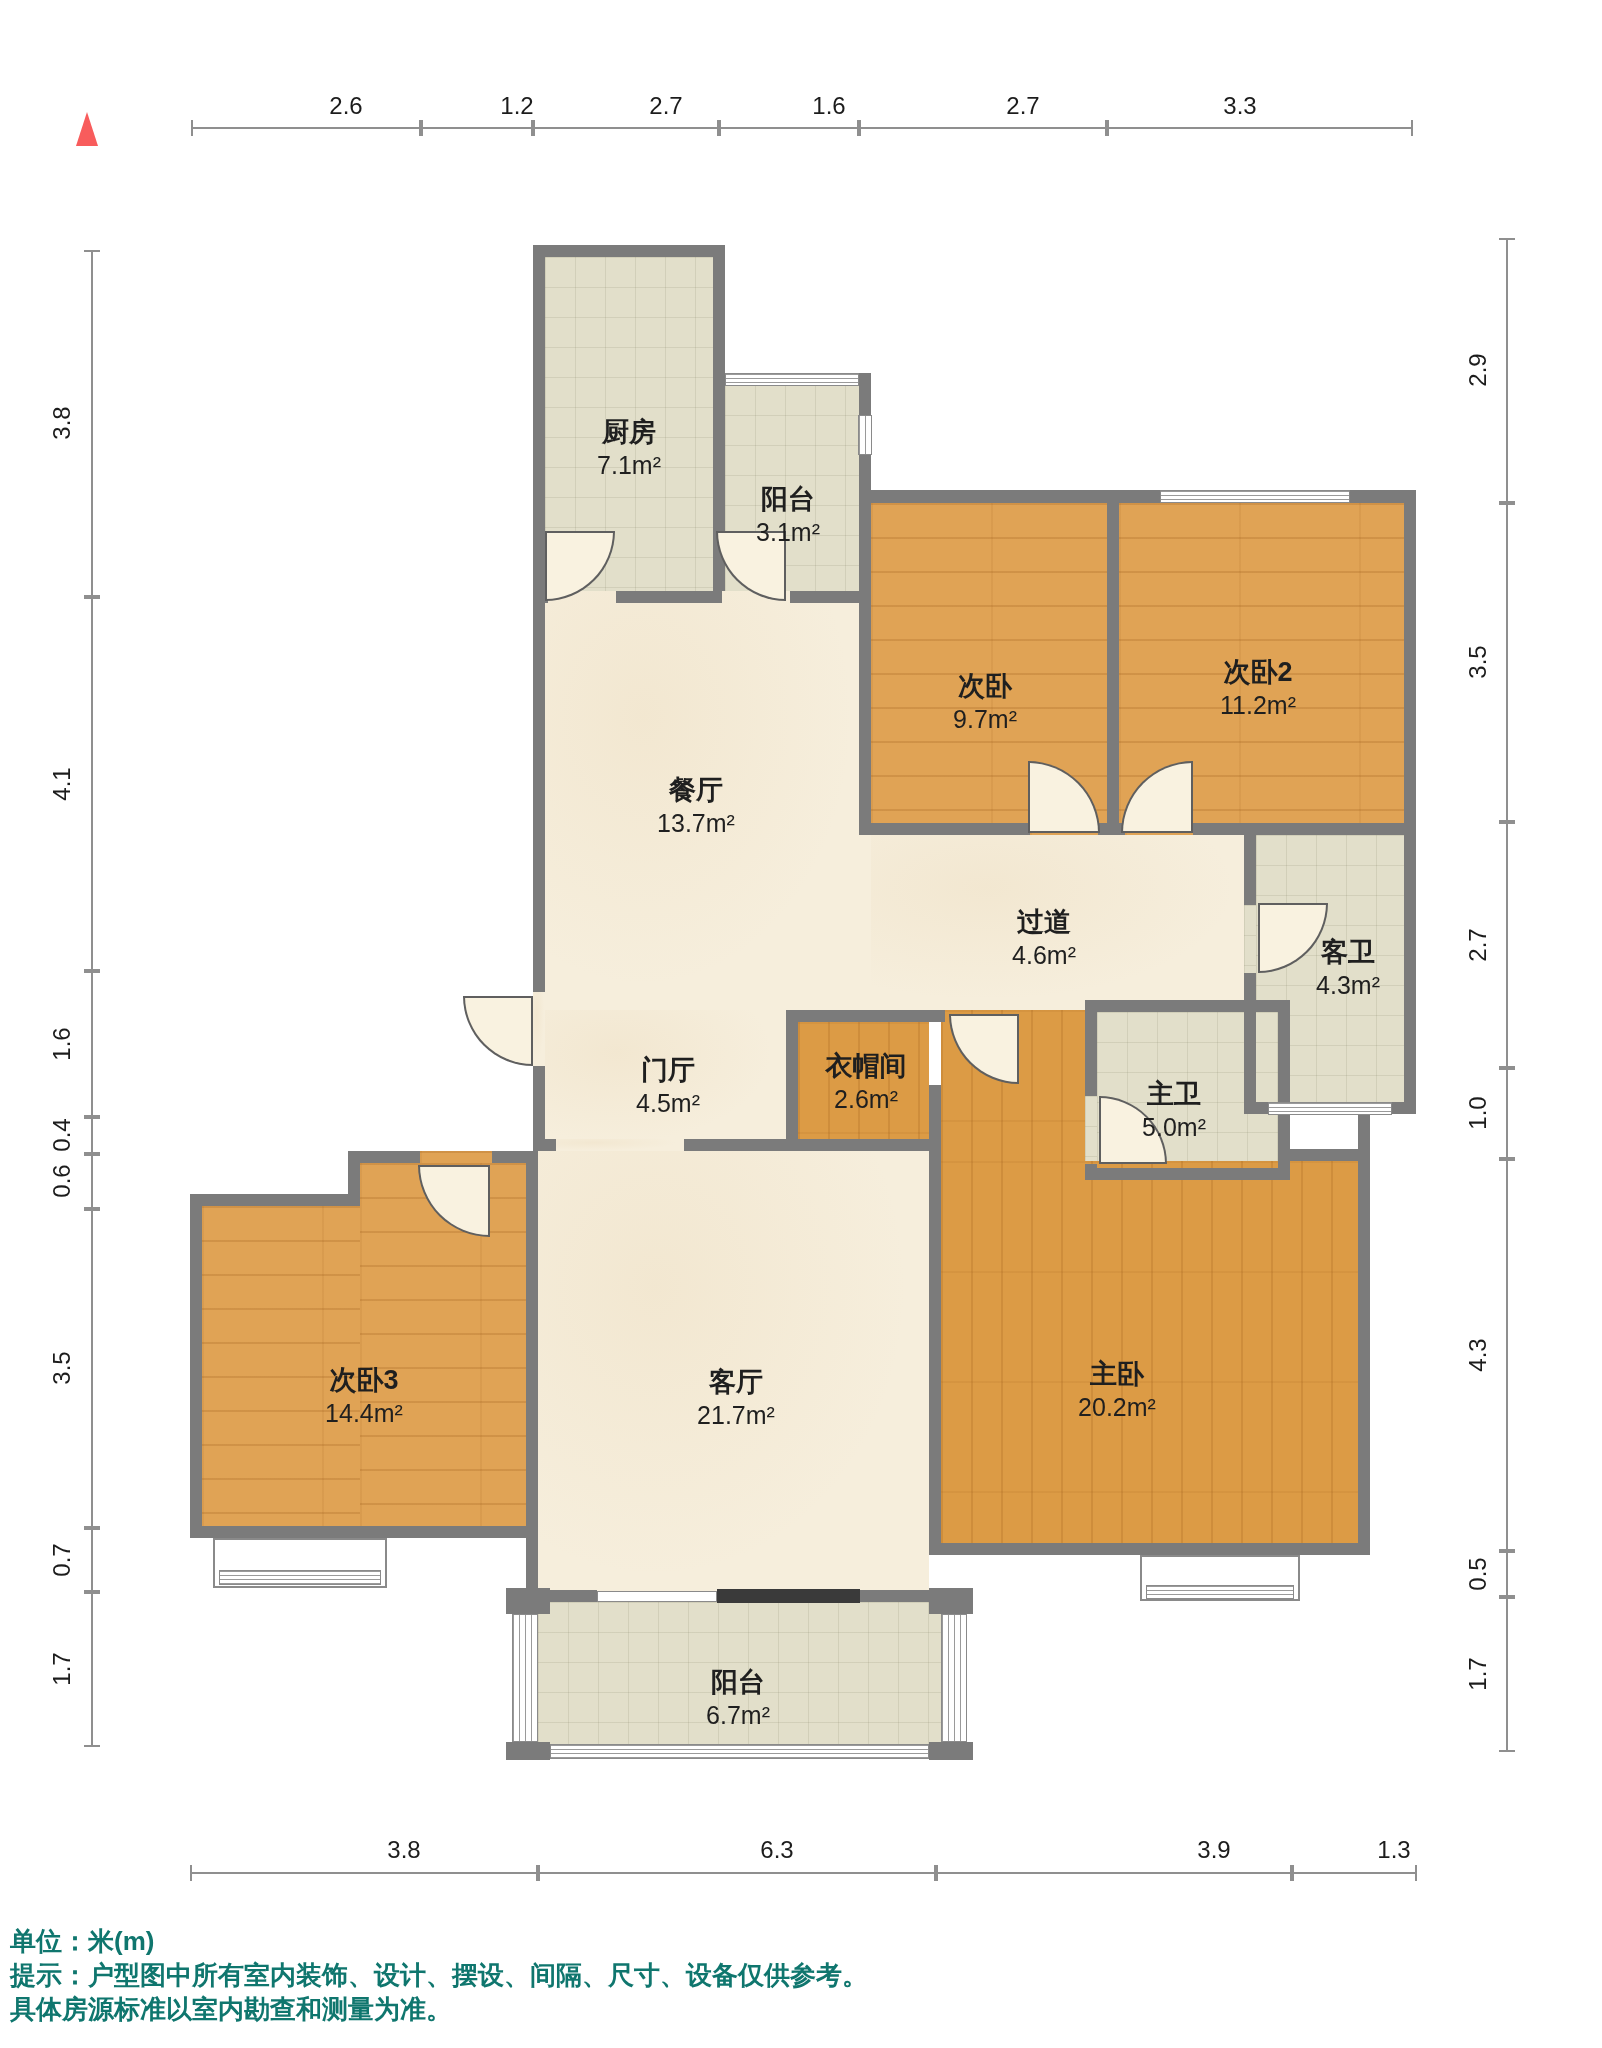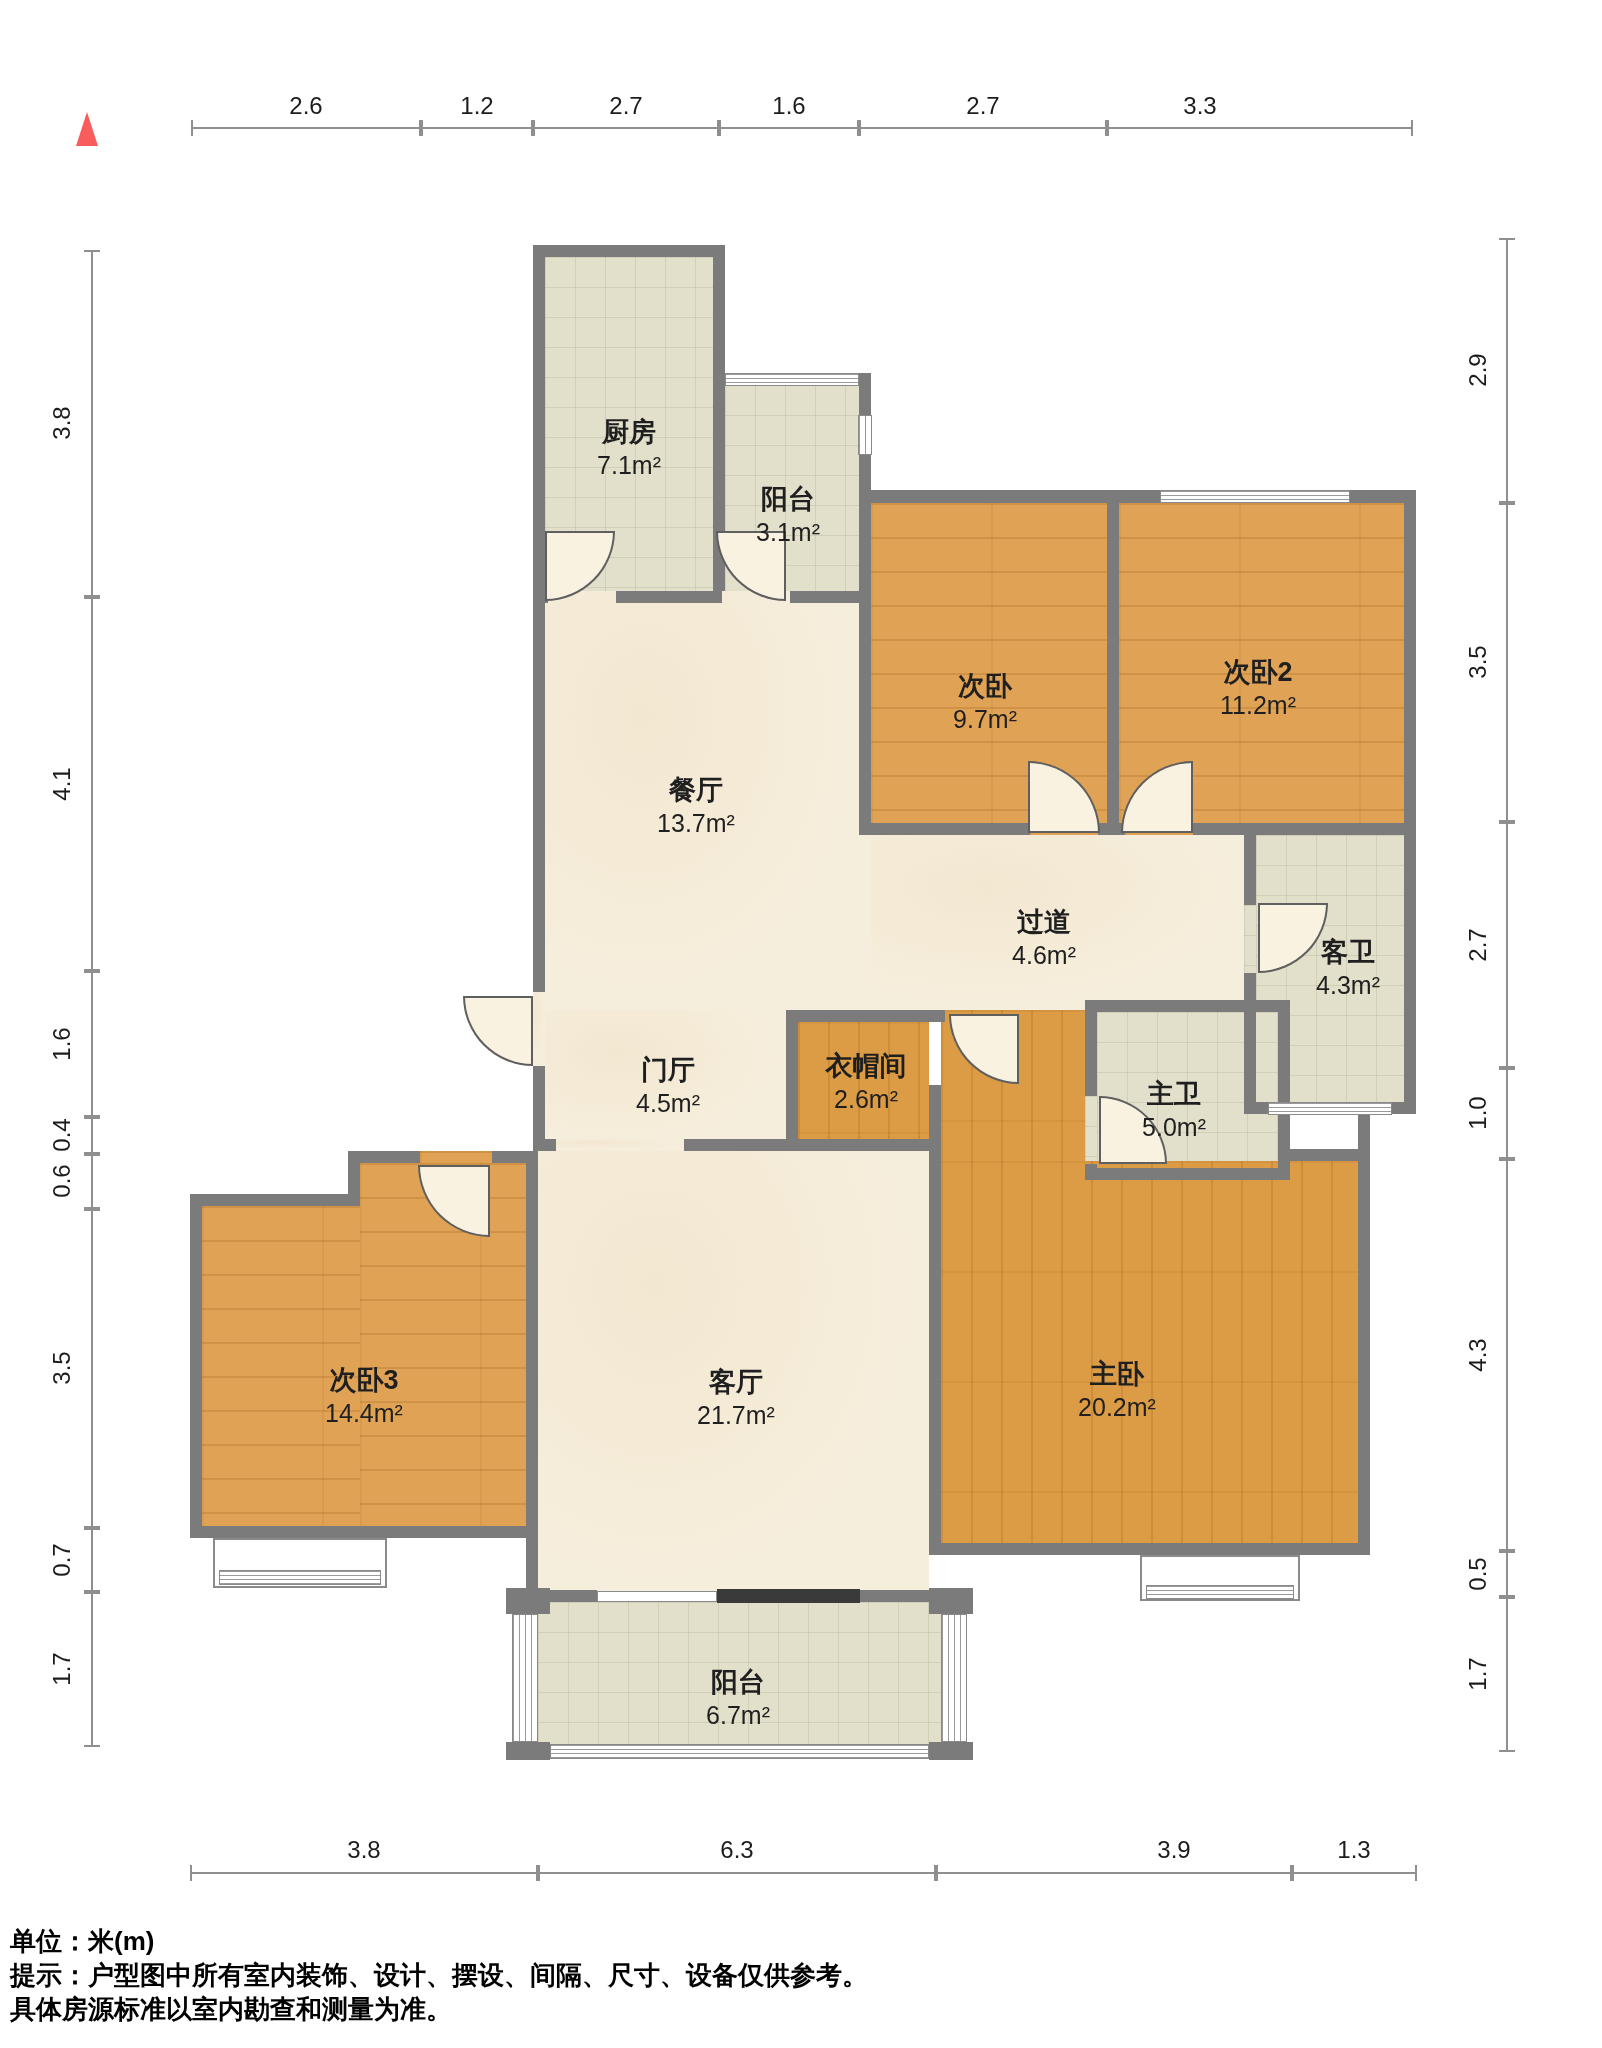--- a/index.html
+++ b/index.html
@@ -28,25 +28,25 @@
   .win.h{background-image:repeating-linear-gradient(180deg,#9a9a9a 0 1px,rgba(0,0,0,0) 1px 4px);}
   .win.v{background-image:repeating-linear-gradient(90deg,#9a9a9a 0 1px,rgba(0,0,0,0) 1px 6px);}
   .bay{position:absolute;background:#ffffff;border:2px solid #8a8a8a;box-sizing:border-box;}
   .roomlabel{position:absolute;transform:translate(-50%,-50%);text-align:center;
              color:#1f1f1f;line-height:1.25;white-space:nowrap;}
   .roomlabel .nm{font-size:27px;font-weight:600;}
   .roomlabel .ar{font-size:25px;font-weight:400;}
   .rline{position:absolute;background:#8f8f8f;}
   .hseg{position:absolute;height:16px;border-left:2px solid #8f8f8f;border-right:2px solid #8f8f8f;box-sizing:border-box;}
   .vseg{position:absolute;width:16px;border-top:2px solid #8f8f8f;border-bottom:2px solid #8f8f8f;box-sizing:border-box;}
-  .hlab{position:absolute;transform:translateX(-50%);font-size:24px;color:#1c1c1c;}
+  .hlab{position:absolute;transform:translateX(-50%);font-size:24px;color:#1c1c1c;margin-left:40px;}
   .vlab{position:absolute;transform:translate(-50%,-50%) rotate(-90deg);font-size:24px;color:#1c1c1c;}
   .north{position:absolute;width:0;height:0;border-left:11px solid transparent;
          border-right:11px solid transparent;border-bottom:34px solid #f85c5c;}
-  .footer{position:absolute;left:10px;color:#000000;font-size:26px;font-weight:600;}
+  .footer{position:absolute;left:10px;color:#0f766e;font-size:26px;font-weight:600;}
 </style>
 </head>
 <body>
 
 <div class="north" style="left:76px;top:112px"></div>
 
 <div>
   <div class="rline" style="left:191px;top:127px;width:1222px;height:2px"></div>
   <div class="hseg" style="left:191px;top:120px;width:230px"></div>
   <div class="hseg" style="left:421px;top:120px;width:112px"></div>

